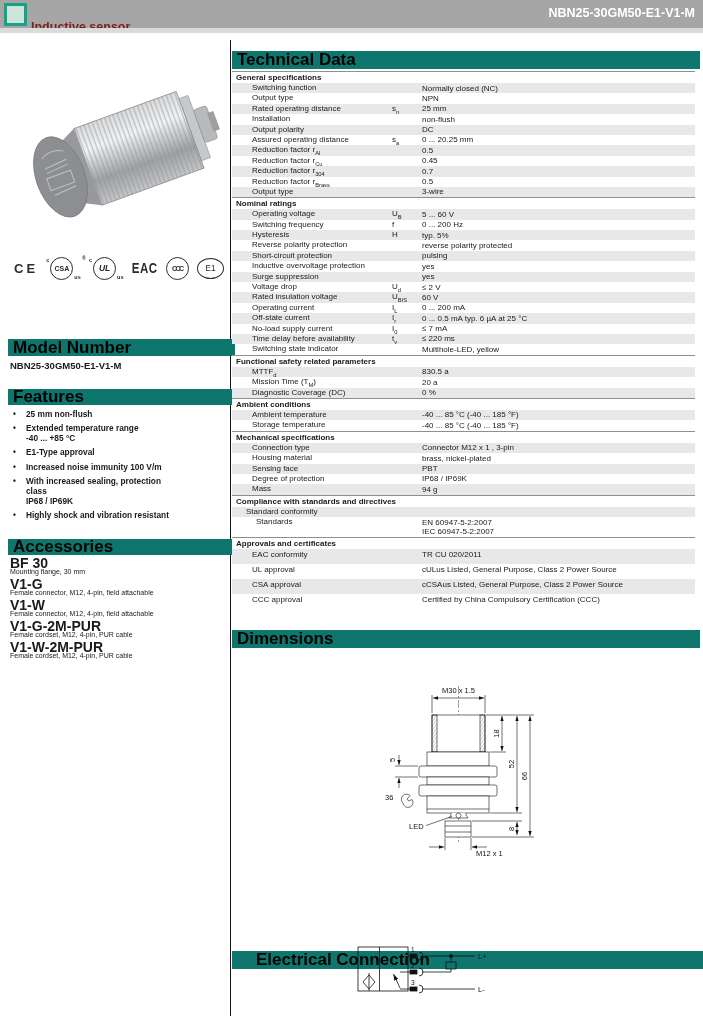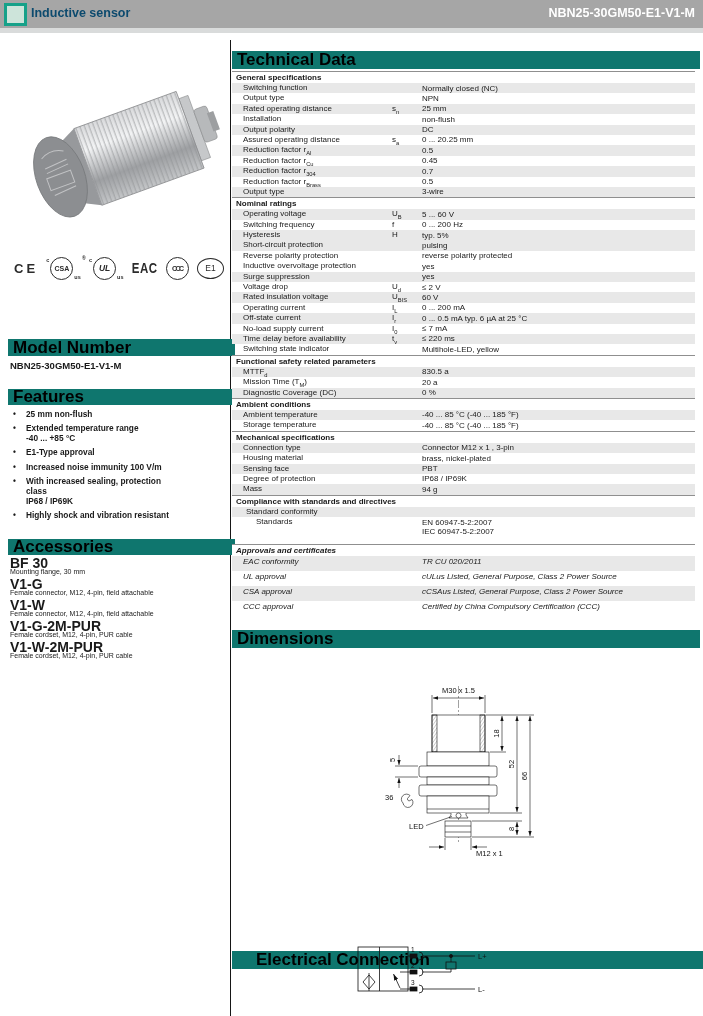--- a/index.html
+++ b/index.html
@@ -2,21 +2,21 @@
 <html><head>
 <meta charset="utf-8">
 <style>
   html,body{margin:0;padding:0;background:#fff;}
   .page{position:relative;width:703px;height:1016px;background:#fff;overflow:hidden;
         font-family:"Liberation Sans","DejaVu Sans",sans-serif;color:#1a1a1a;}
   
   .hdr{position:absolute;left:0;top:0;width:703px;height:28px;background:#a6a6a6;}
   .hdr-strip{position:absolute;left:0;top:28px;width:703px;height:5px;background:#d9dbdb;}
   .hdr-icon{position:absolute;left:4px;top:3px;width:17px;height:17px;background:#cde4da;border:3px solid #16a189;}
-  .hdr-title{position:absolute;left:31px;top:6px;font-size:12.5px;font-weight:bold;color:#0c4a6e;}
+  .hdr-title{position:absolute;left:31px;top:20px;font-size:12.5px;font-weight:bold;color:#7f1d1d;}
   .hdr-part{position:absolute;right:8px;top:6px;font-size:12.5px;font-weight:bold;color:#fff;}
   
   .divider{position:absolute;left:230px;top:40px;width:1px;height:976px;background:#161616;}
   .leftcol{position:absolute;left:8px;top:12px;width:222px;height:1016px;}
   .rightcol{position:absolute;left:232px;top:0;width:463px;height:1016px;}
   .banner{background:#0f766e;font-weight:bold;font-size:17px;line-height:17px;padding-left:5px;color:#000;}
   
   .fig{position:absolute;left:8px;top:46px;width:204px;height:196px;}
   .certs{position:absolute;left:0px;top:242px;width:222px;height:28px;display:flex;align-items:center;justify-content:space-between;padding:0 6px;box-sizing:border-box;}
   .cert{position:relative;display:inline-flex;align-items:center;color:#2b2b2b;}
@@ -39,25 +39,25 @@
   .ft-item .bull{position:absolute;left:5px;top:0;}
   .ac-banner{position:absolute;left:0;top:527px;width:222px;line-height:16px;}
   .ac-list{position:absolute;left:2px;top:547px;width:218px;}
   .ac-item{margin-bottom:3.5px;}
   .ac-name{font-size:14px;font-weight:bold;line-height:9px;}
   .ac-desc{font-size:7px;line-height:8.5px;}
   
   .td-banner{position:absolute;left:0;top:51px;width:463px;line-height:18px;}
   .td-table{position:absolute;left:0;top:71px;width:463px;}
   .sec-h{font-size:8px;font-weight:bold;height:11px;line-height:11px;padding-left:4px;border-top:1px solid #8f8f8f;background:#fff;}
-  .spec-section.gap{margin-top:7px;font-style:italic;}
+  .spec-section.gap{}
   .spec-row{position:relative;height:10.4px;line-height:10.4px;font-size:8px;}
   .spec-section.tall .spec-row{height:15px;line-height:12.2px;}
   .spec-row.odd{background:#e8e8e8;}
-  .spec-row .lab{position:absolute;left:11px;top:0;white-space:nowrap;}
+  .spec-row .lab{position:absolute;left:20px;top:0;white-space:nowrap;}
   .spec-row .lab.ind2{left:14px;}
   .spec-row .lab.ind3{left:24px;}
   .spec-row .sym{position:absolute;left:160px;top:0;}
   .spec-row .val{position:absolute;left:190px;top:0;line-height:9.5px;padding-top:0.5px;white-space:nowrap;}
   .spec-section.tall .spec-row .val{line-height:12.2px;padding-top:0;}
   sub{font-size:0.72em;}
   .dim-banner{position:absolute;left:0;top:630px;width:463px;line-height:18px;}
   .dim-svg{position:absolute;left:145px;top:682px;}
   .ec-banner{position:absolute;left:0;top:951px;width:463px;line-height:18px;padding-left:24px;}
   .ec-svg{position:absolute;left:112px;top:944px;}
@@ -235,27 +235,27 @@
           <div class="spec-row">
             <span class="lab ind1">Switching frequency</span>
             <span class="sym">f</span>
             <span class="val">0 ... 200 Hz</span>
           </div>
           <div class="spec-row odd">
             <span class="lab ind1">Hysteresis</span>
             <span class="sym">H</span>
             <span class="val">typ. 5%</span>
           </div>
+          <div class="spec-row">
+            <span class="lab ind1">Reverse polarity protection</span>
+            <span class="val">reverse polarity protected</span>
+          </div>
           <div class="spec-row odd">
             <span class="lab ind1">Short-circuit protection</span>
             <span class="val">pulsing</span>
-          </div>
-          <div class="spec-row">
-            <span class="lab ind1">Reverse polarity protection</span>
-            <span class="val">reverse polarity protected</span>
           </div>
           <div class="spec-row">
             <span class="lab ind1">Inductive overvoltage protection</span>
             <span class="val">yes</span>
           </div>
           <div class="spec-row odd">
             <span class="lab ind1">Surge suppression</span>
             <span class="val">yes</span>
           </div>
           <div class="spec-row">

